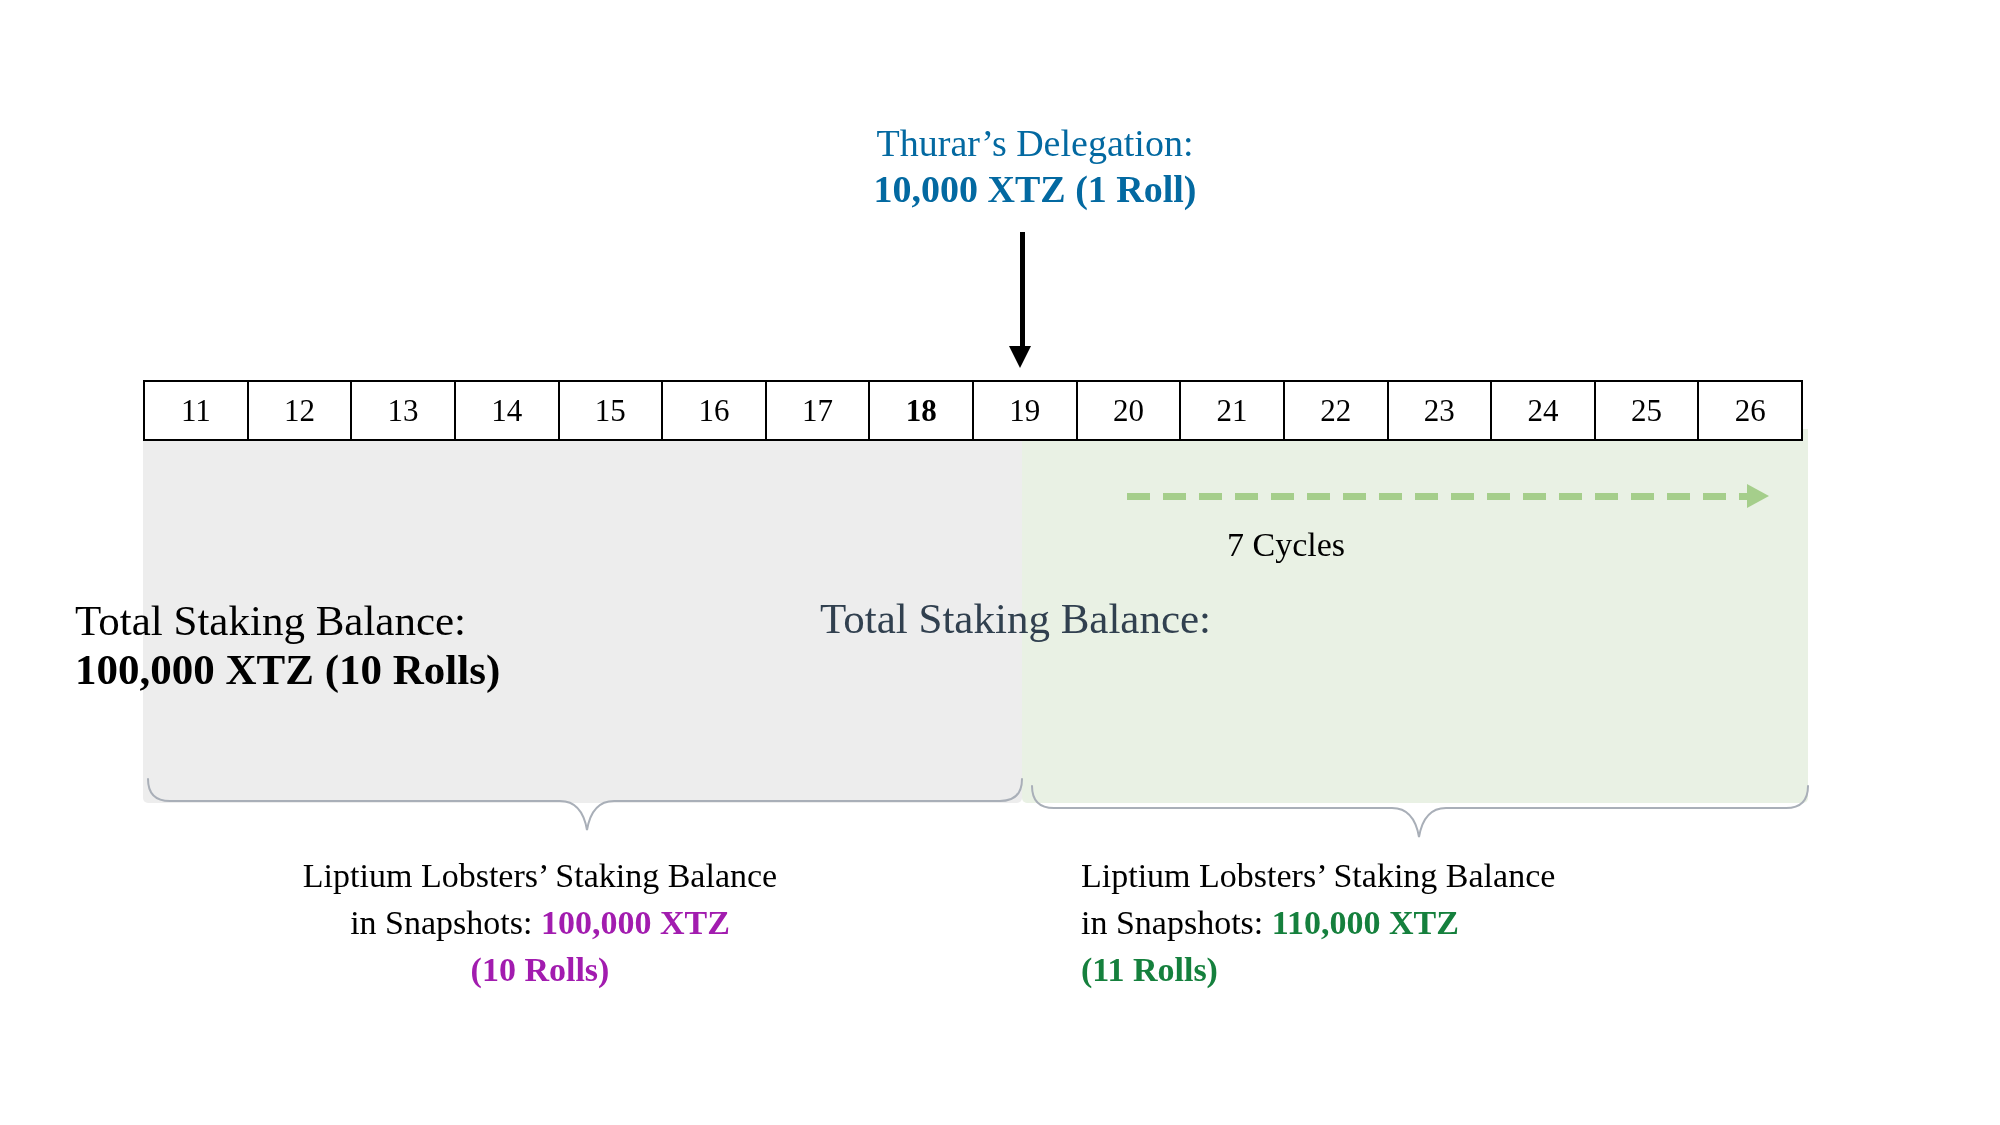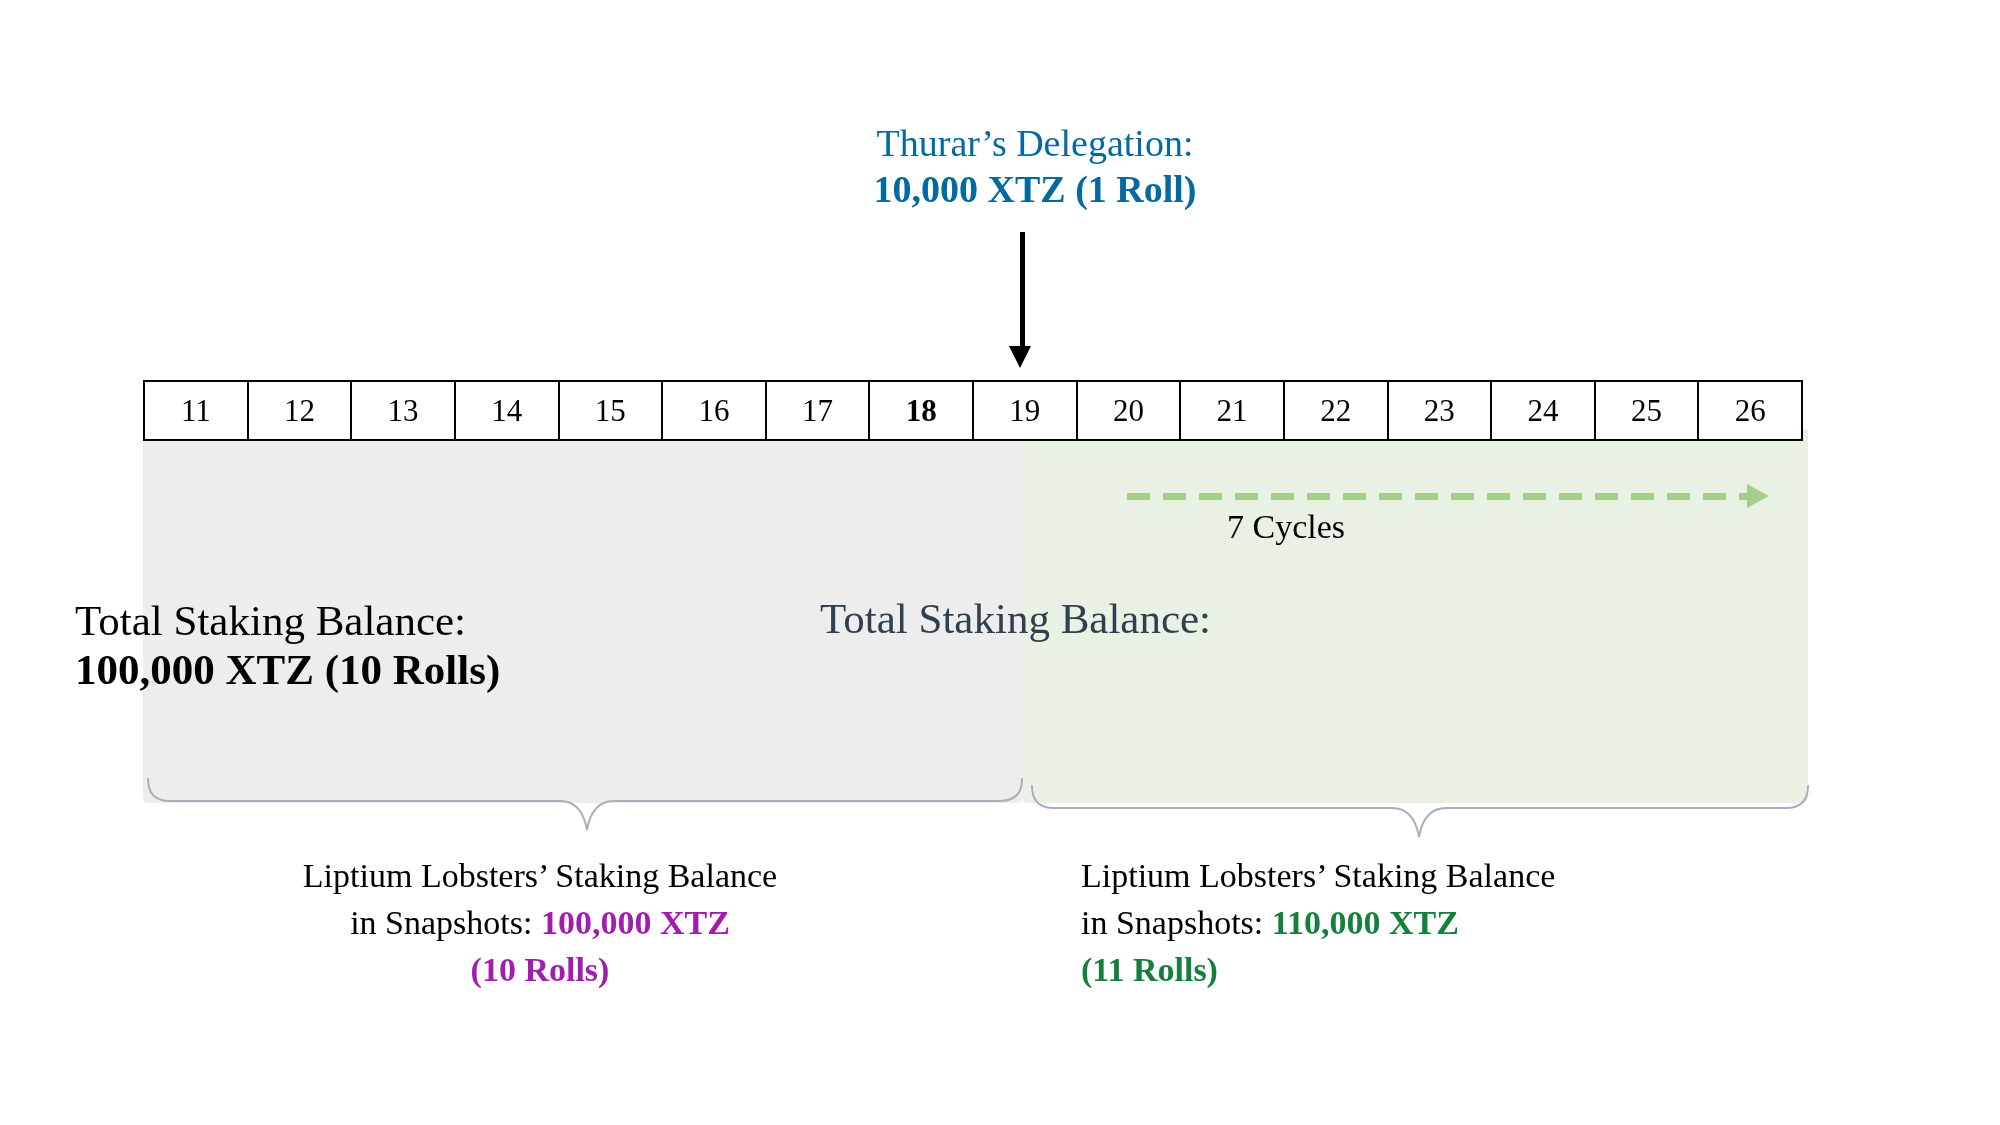--- a/index.html
+++ b/index.html
@@ -56,21 +56,21 @@
   .dash-line{
     left:1127px;top:493px;width:620px;height:7px;z-index:2;
     background:repeating-linear-gradient(90deg,#A5CE8B 0 23px,transparent 23px 36px);
   }
   .dash-head{
     left:1747px;top:484px;width:0;height:0;z-index:2;
     border-top:12px solid transparent;border-bottom:12px solid transparent;
     border-left:22px solid #A5CE8B;
   }
   .cycles-label{
-    left:1186px;top:508px;width:200px;text-align:center;
+    left:1186px;top:526px;width:200px;text-align:center;
     font-size:34px;color:#000;z-index:2;
   }
 
   
   .balance{font-size:43px;line-height:49px;z-index:2;}
   .balance .l2{font-weight:bold;}
   #balance-left{left:75px;top:596px;color:#000;}
   #balance-right{left:820px;top:594px;color:#31404F;}
 
   

